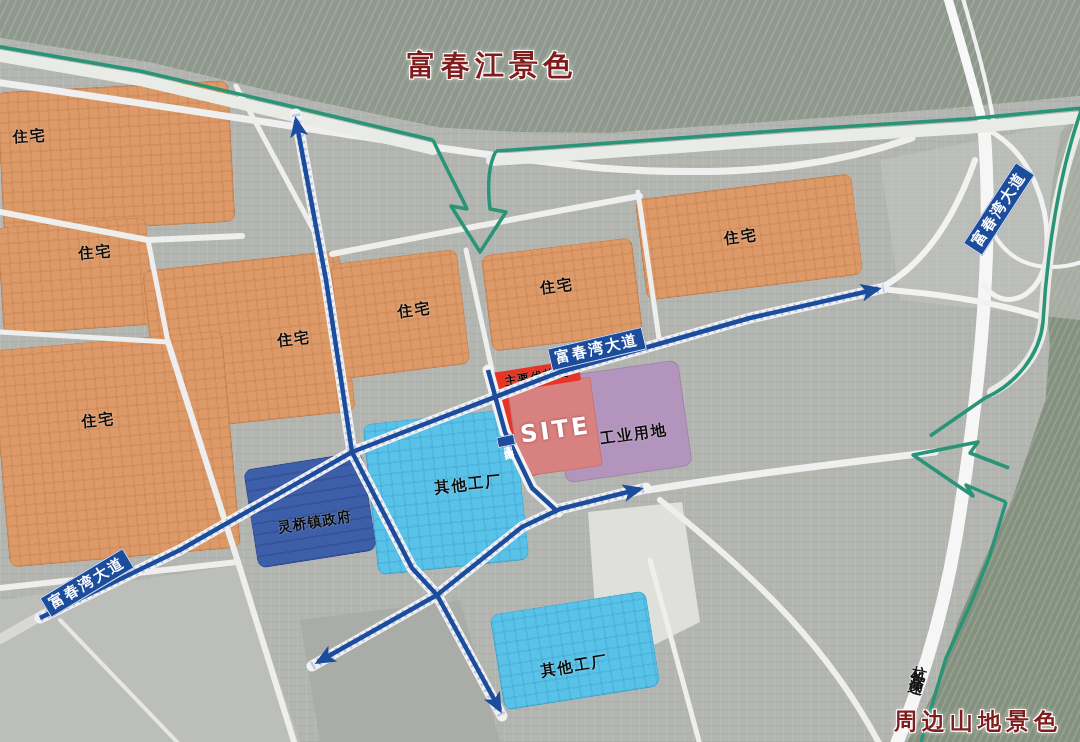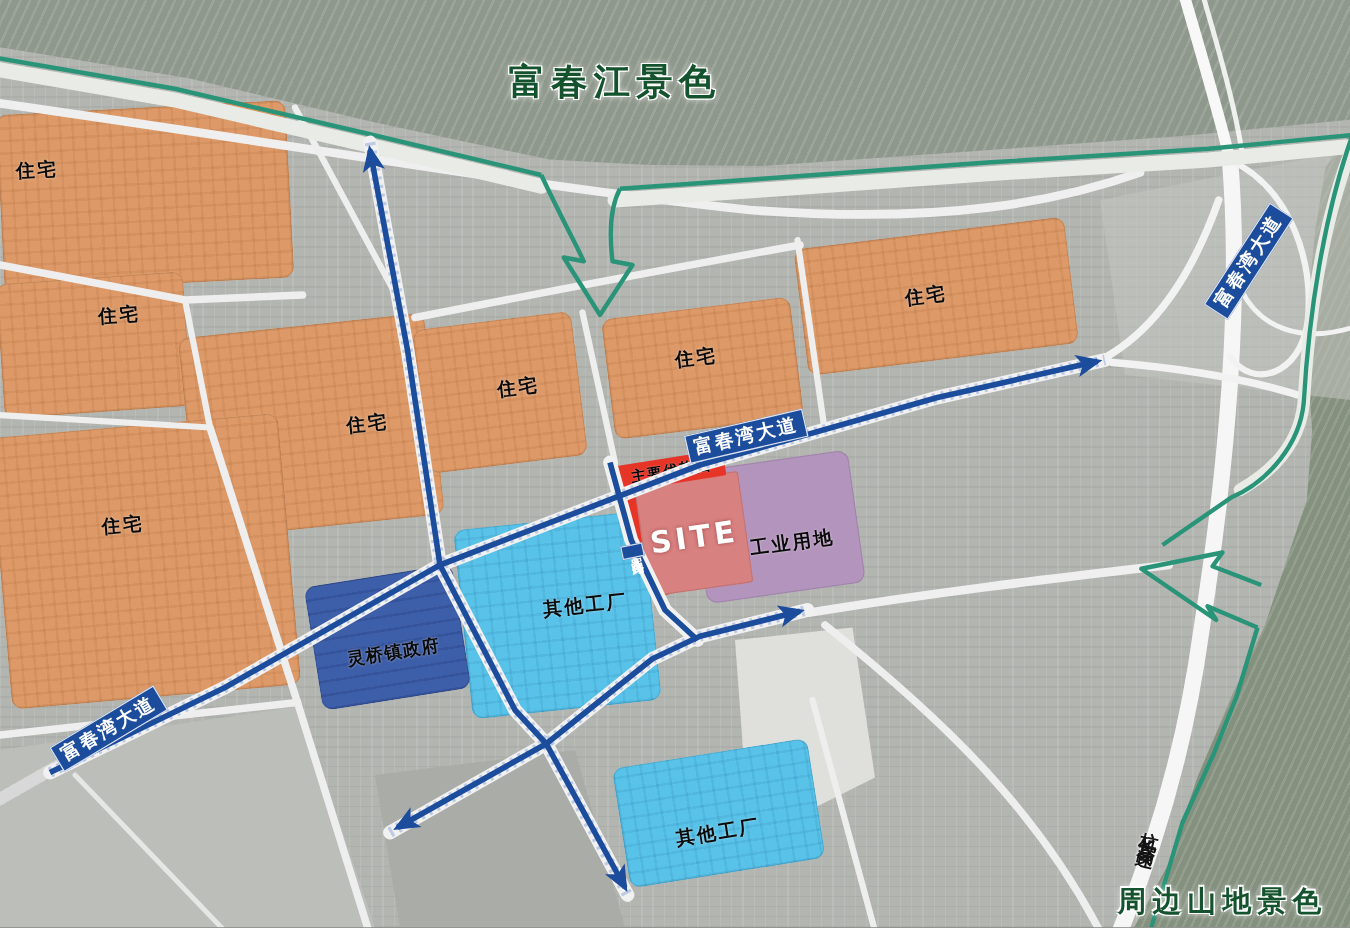--- a/index.html
+++ b/index.html
@@ -82,21 +82,21 @@
     writing-mode:vertical-rl;
   }
   .style-plain-vertical{
     color:#141414;font-weight:bold;font-size:15px;letter-spacing:5px;
     writing-mode:vertical-rl;
     text-shadow:0 0 2px #fff,0 0 2px #fff;
   }
   .map-title{
     position:absolute;z-index:7;
     font-family:"DejaVu Serif","Liberation Serif",serif;
-    font-weight:bold;font-size:29px;letter-spacing:5px;color:#14532d;white-space:nowrap;
+    font-weight:bold;font-size:29px;letter-spacing:5px;color:#7f1d1d;white-space:nowrap;
     transform:translate(-50%,-50%);
     text-shadow:-1px -1px 0 #fff,1px -1px 0 #fff,-1px 1px 0 #fff,1px 1px 0 #fff,0 0 5px #fff;
     text-align:center;
   }
 </style>
 </head>
 <body>
 
 <div id="stage">
 

